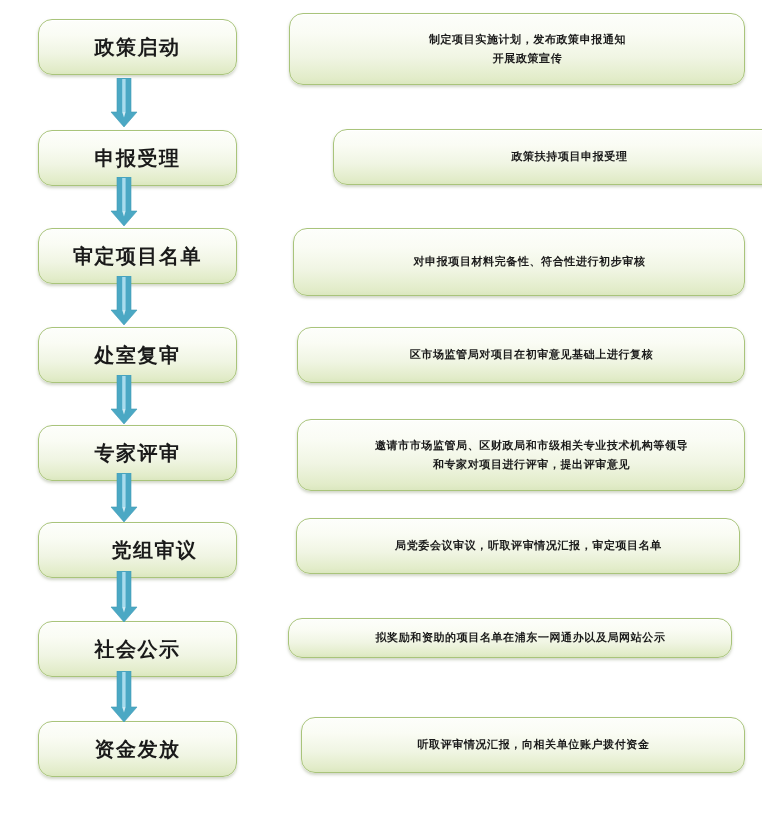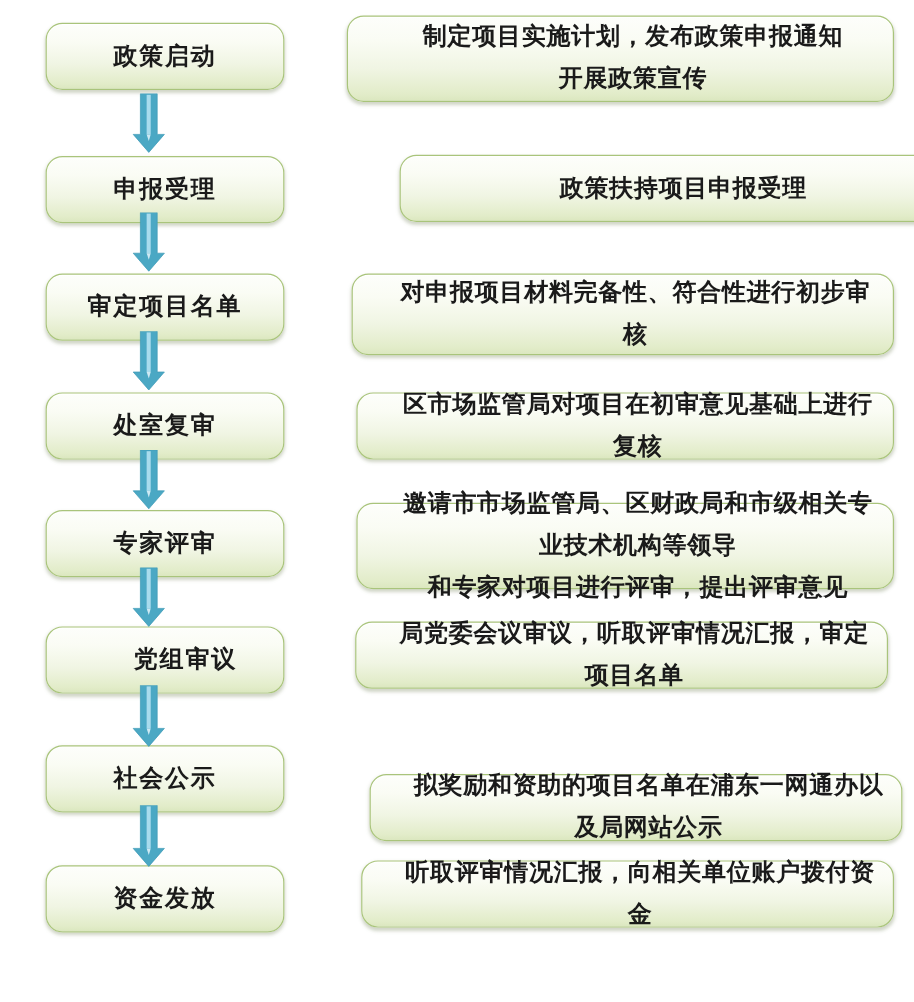--- a/index.html
+++ b/index.html
@@ -51,21 +51,21 @@
 
   .node.left-node {
     left: 38px;
     width: 199px;
     height: 56px;
     font-size: 20px;
     letter-spacing: 1.5px;
   }
 
   .node.right-node {
-    font-size: 20px;
+    font-size: 11px;
     letter-spacing: 0.6px;
     padding-left: 31px;
   }
 
   .node-text {
     display: block;
     width: 100%;
     white-space: pre-line;
   }
 
@@ -188,21 +188,21 @@
 
   <div class="node right-node" style="left:297px; top:419px; width:448px; height:72px;">
     <span class="node-text">邀请市市场监管局、区财政局和市级相关专业技术机构等领导
 和专家对项目进行评审，提出评审意见</span>
   </div>
 
   <div class="node right-node" style="left:296px; top:518px; width:444px; height:56px;">
     <span class="node-text">局党委会议审议，听取评审情况汇报，审定项目名单</span>
   </div>
 
-  <div class="node right-node" style="left:308px; top:618px; width:444px; height:56px;margin-top:27px;">
+  <div class="node right-node" style="left:288px; top:618px; width:444px; height:40px;">
     <span class="node-text">拟奖励和资助的项目名单在浦东一网通办以及局网站公示</span>
   </div>
 
   <div class="node right-node" style="left:301px; top:717px; width:444px; height:56px;">
     <span class="node-text">听取评审情况汇报，向相关单位账户拨付资金</span>
   </div>
 
 </div>
 
 </body></html>

